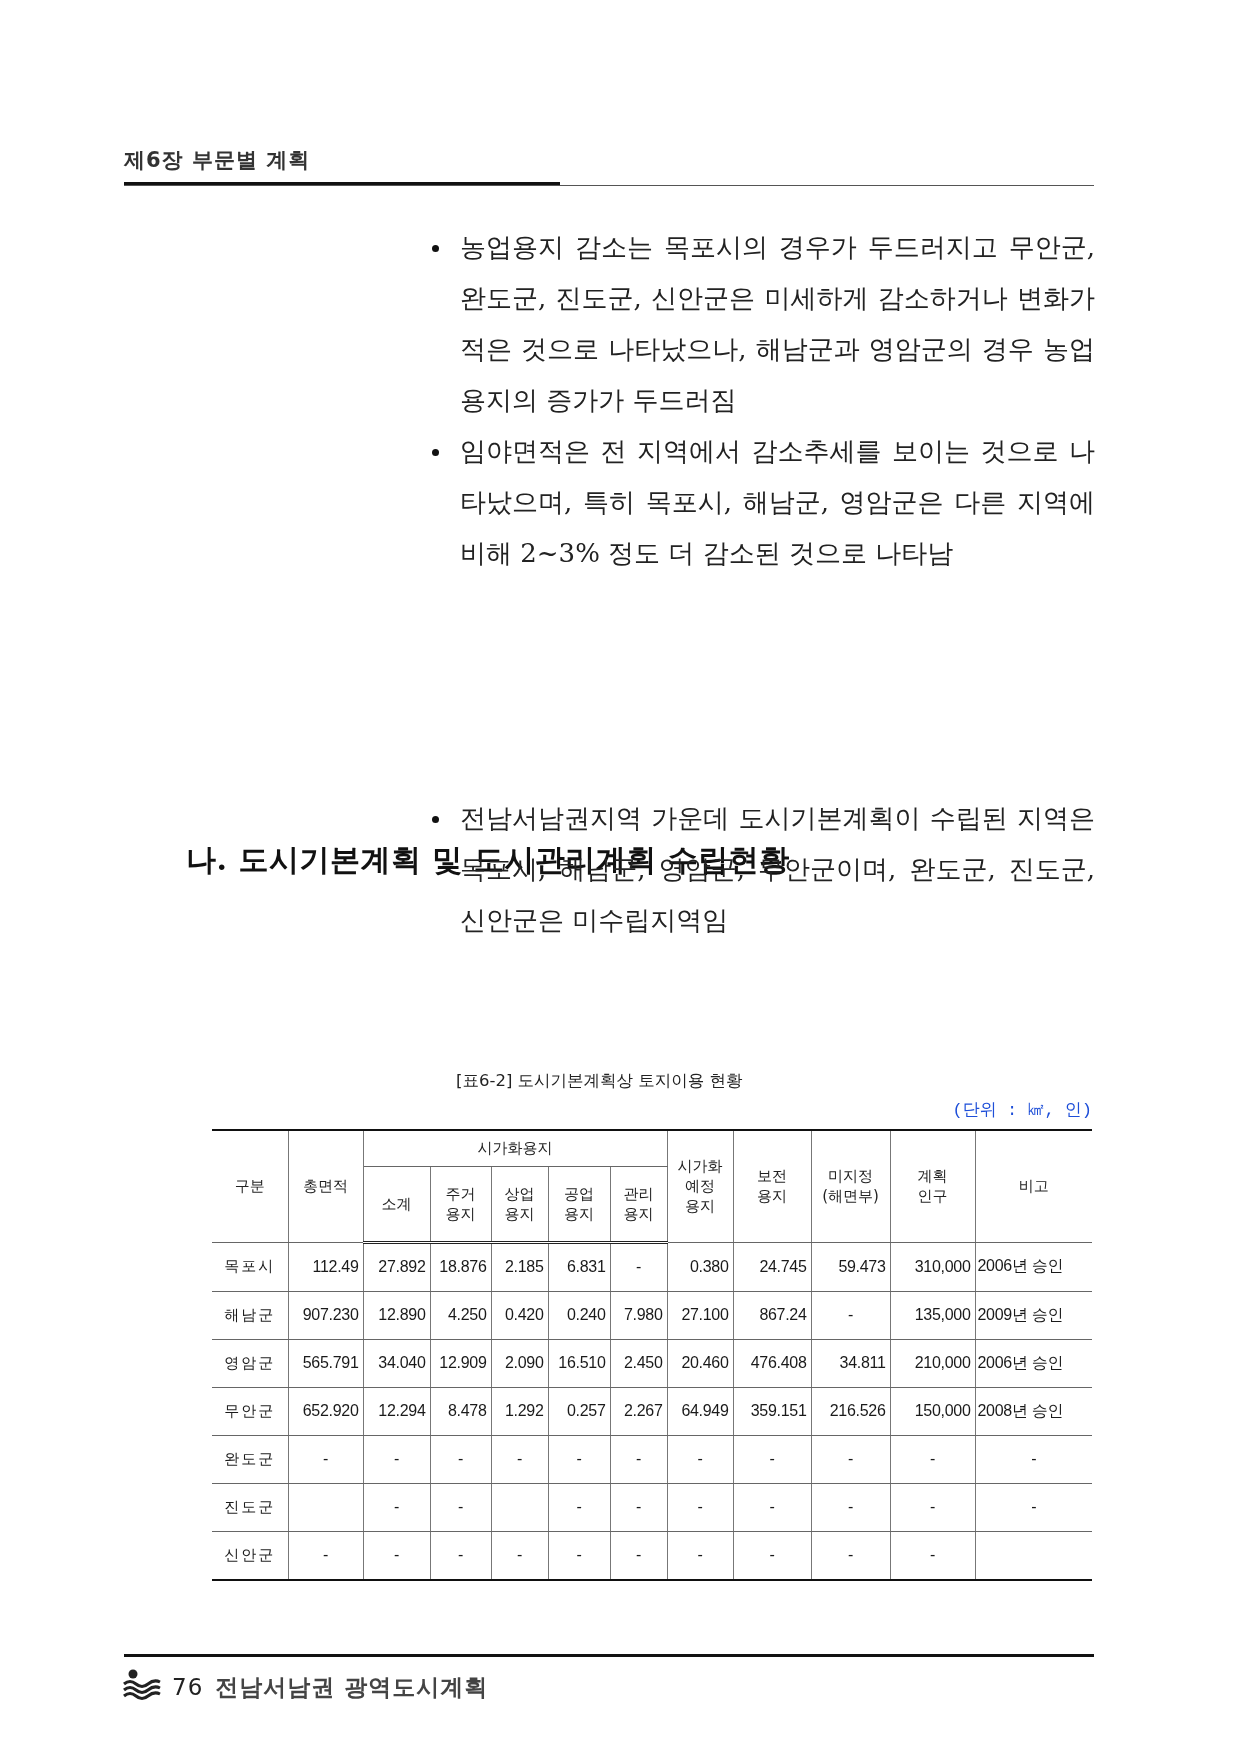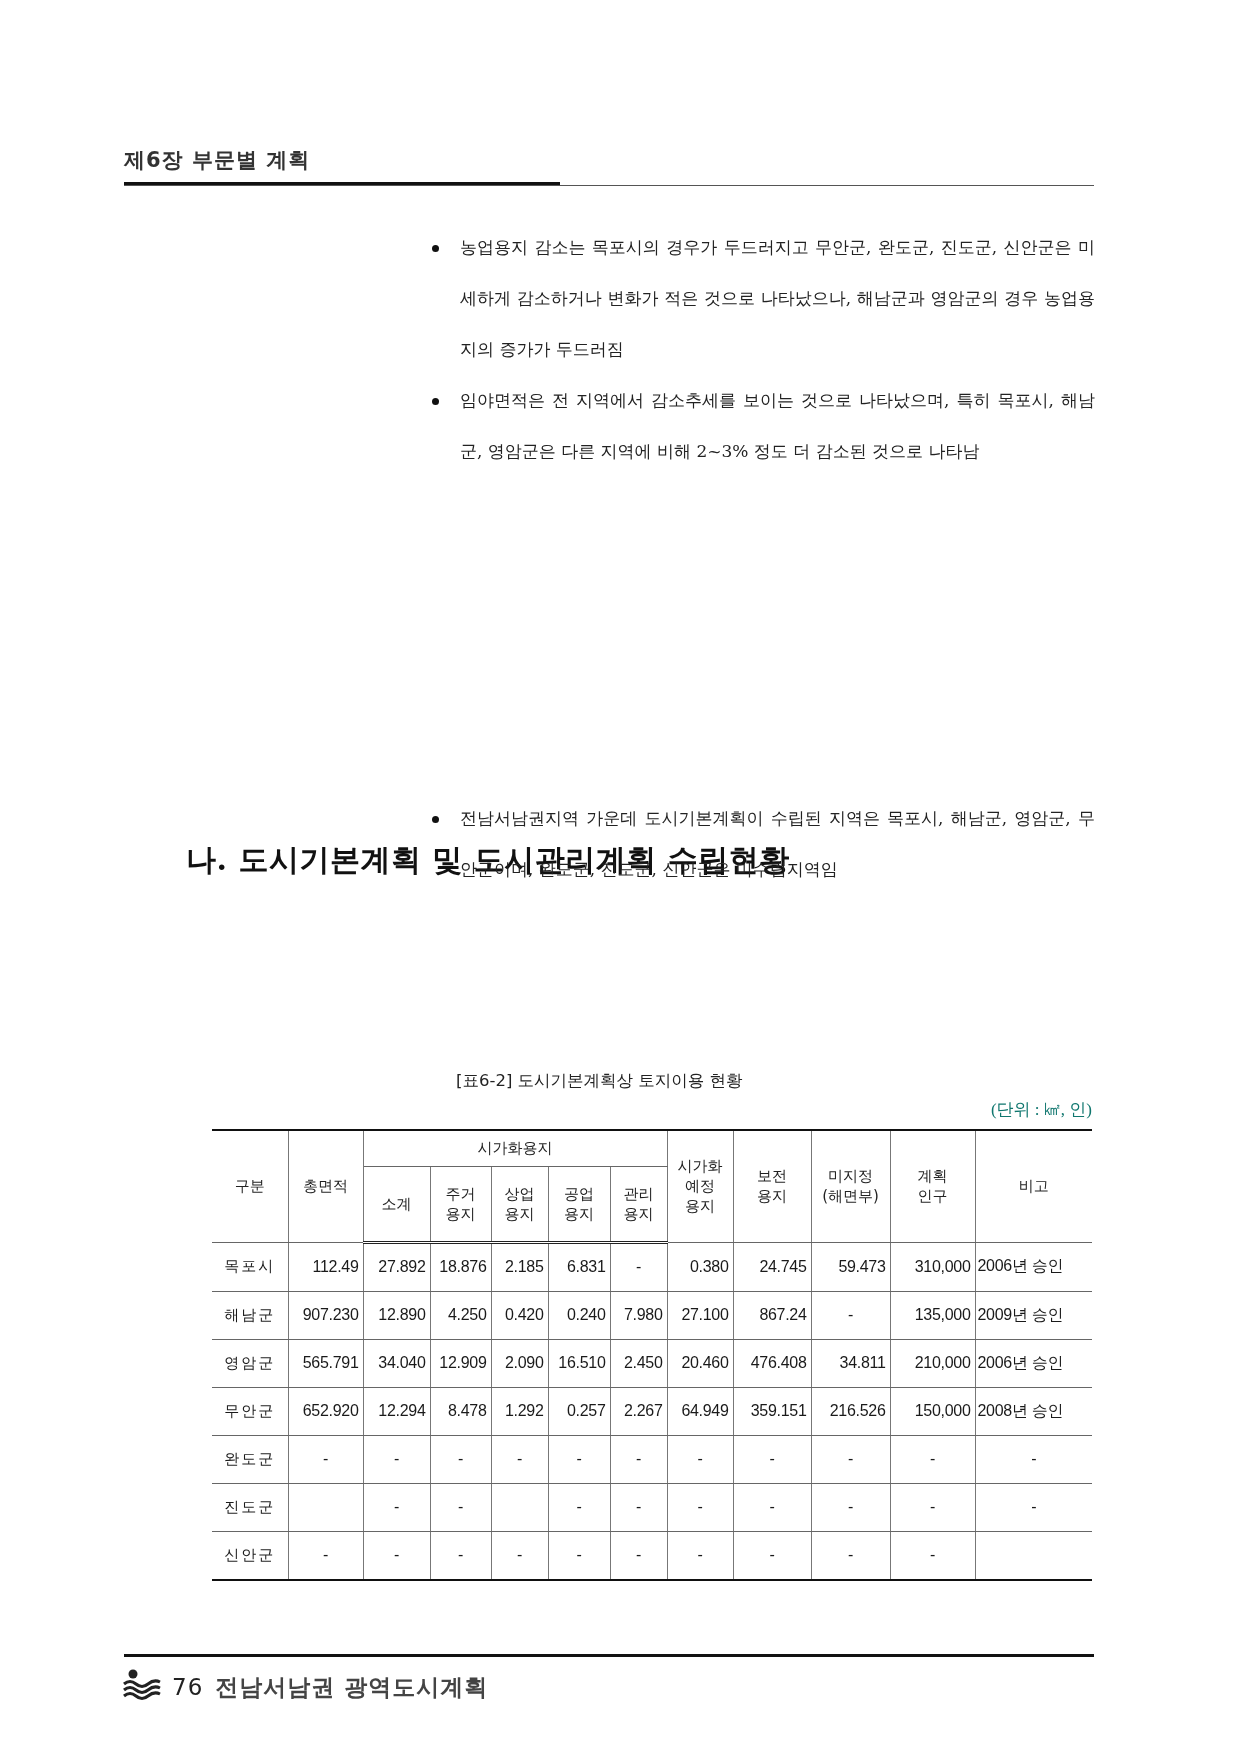--- a/index.html
+++ b/index.html
@@ -13,35 +13,35 @@
     }
     .header-rule {
       position: absolute; left: 124px; top: 182px; width: 436px; height: 4px; background: #111;
     }
     .header-rule-thin {
       position: absolute; left: 124px; top: 185px; width: 970px; height: 1px; background: #555;
     }
     .bullets { position: absolute; left: 430px; width: 665px; }
     .bullet {
       position: relative; padding-left: 30px; font-family: "DejaVu Serif", "Liberation Serif", serif;
-      font-size: 17px; line-height: 51px; text-align: justify; color: #222;
+      font-size: 26px; line-height: 51px; text-align: justify; color: #222;
     }
     .bullet::before {
       content: ""; position: absolute; left: 2px; top: 23px; width: 7px; height: 7px; border-radius: 50%; background: #111;
     }
     .section-title {
       position: absolute; left: 186px; top: 840px; font-size: 30px; font-weight: bold;
       font-family: "DejaVu Serif", "Liberation Serif", serif; color: #111; letter-spacing: 0.5px;
     }
     .caption {
       position: absolute; left: 456px; top: 1070px; font-size: 16.5px; color: #222;
     }
     .unit {
-      position: absolute; right: 148px; top: 1098px; font-size: 17px; color: #0f766e;
-      font-family: Liberation Serif, serif;
+      position: absolute; right: 148px; top: 1098px; font-size: 17px; color: #1d4ed8;
+      font-family: Liberation Mono, monospace;
     }
     table.data {
       position: absolute; left: 212px; top: 1129px; width: 880px; border-collapse: collapse;
       font-size: 15px; table-layout: fixed;
       border-top: 2px solid #111; border-bottom: 2.5px solid #111;
     }
     table.data th, table.data td {
       border-left: 1.5px solid #777; border-right: 1.5px solid #777; border-bottom: 1px solid #666;
       padding: 0 4px; white-space: nowrap; overflow: hidden;
     }

